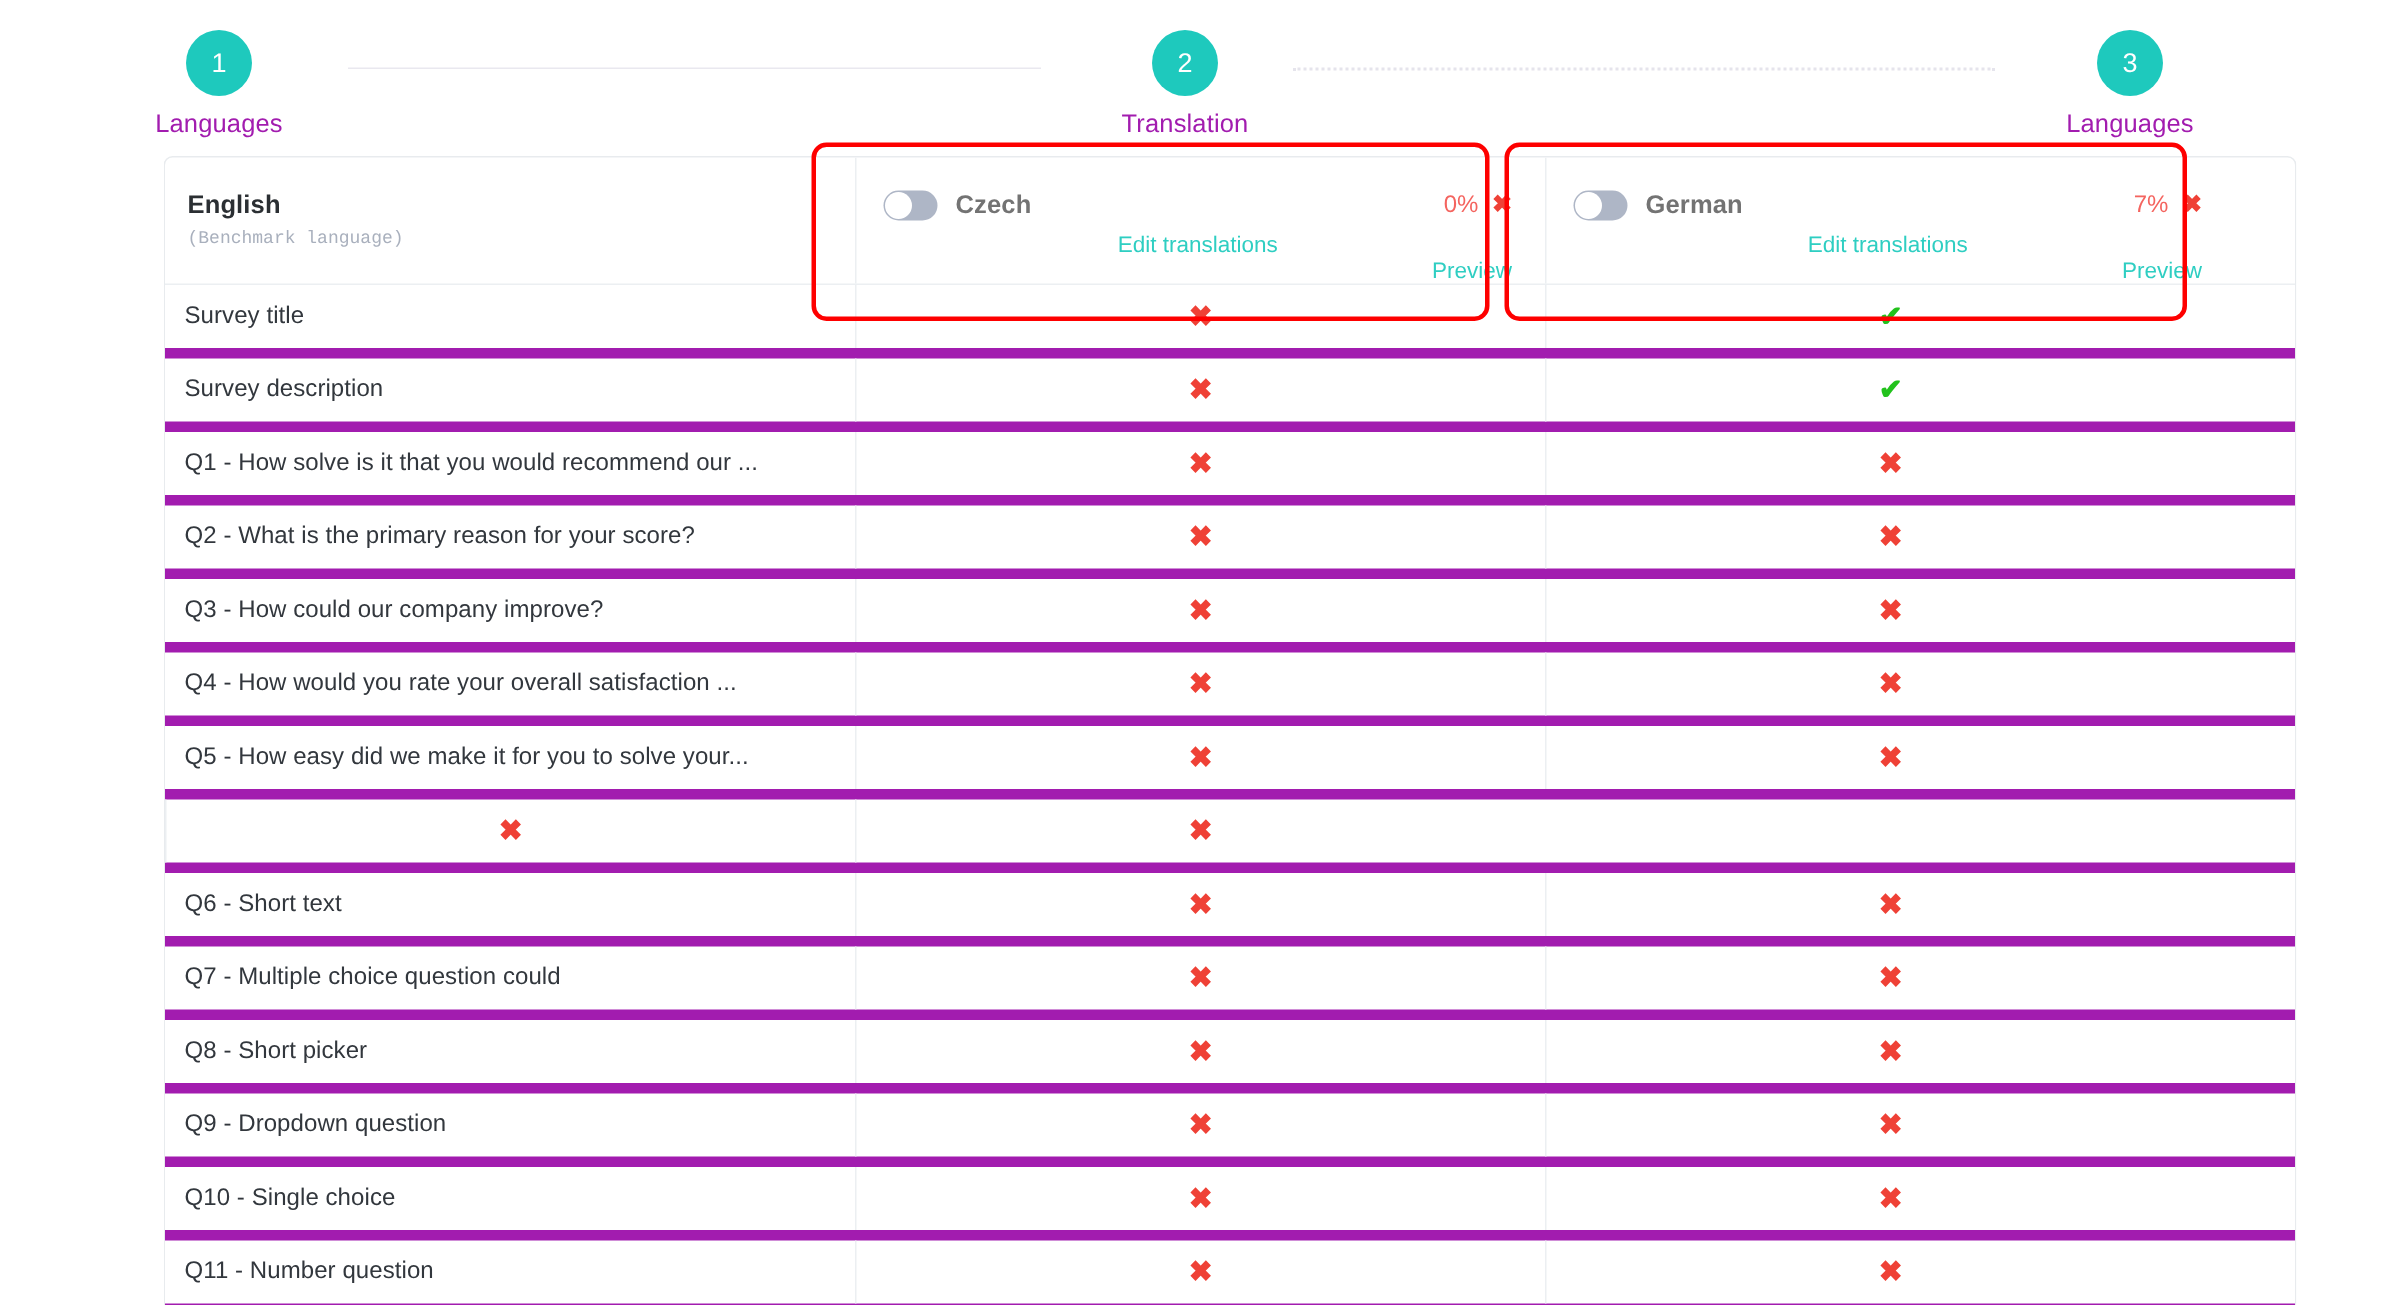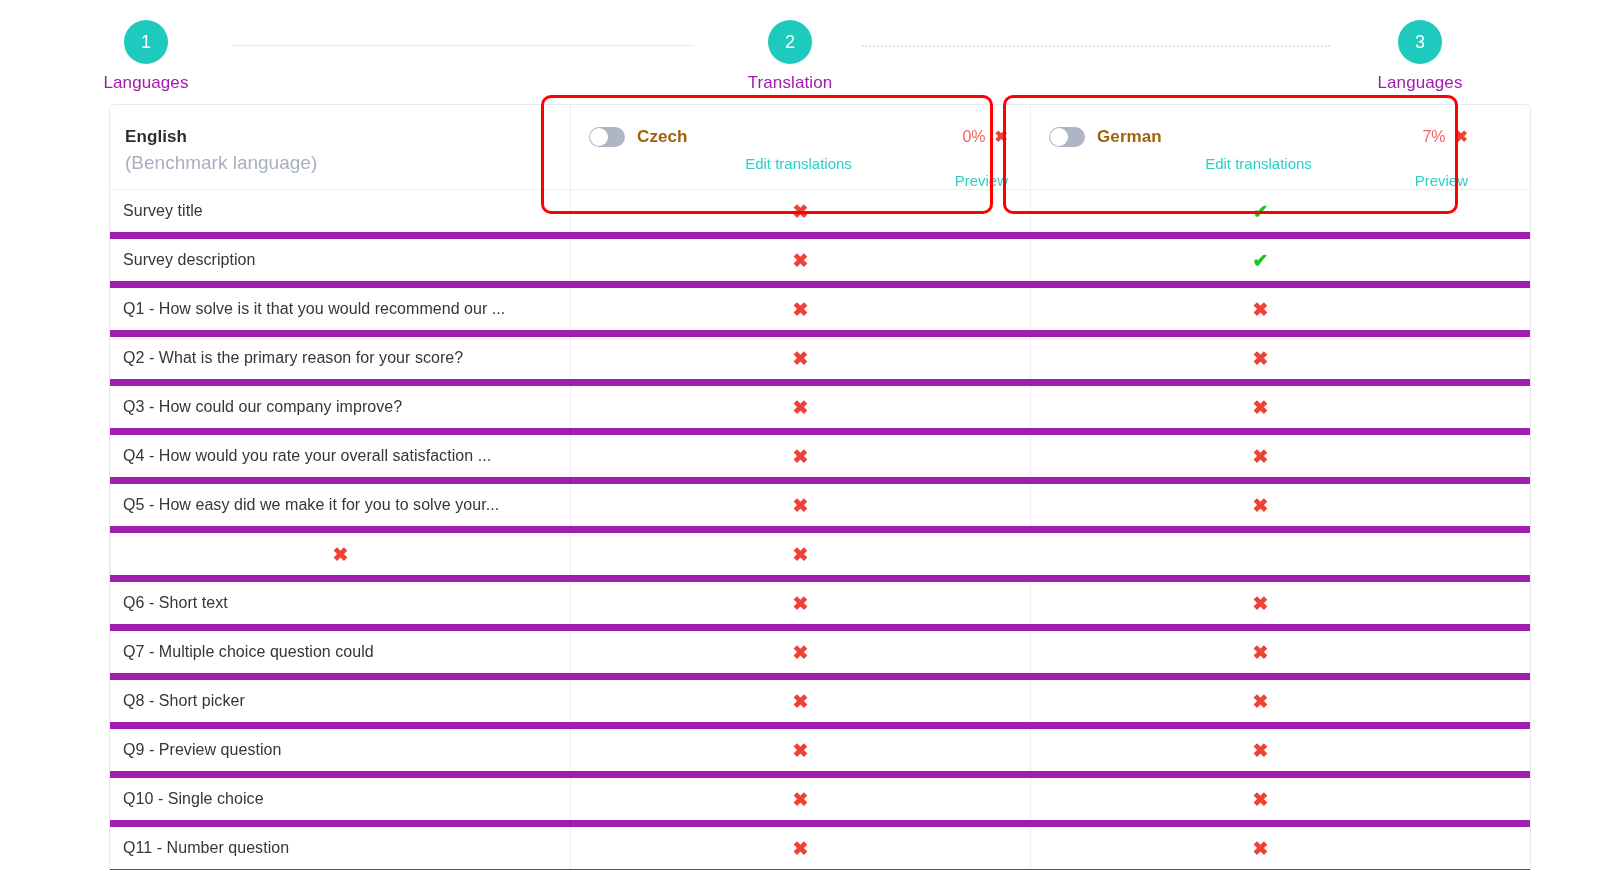--- a/index.html
+++ b/index.html
@@ -107,22 +107,23 @@
     padding: 22px 0 0 15px;
   }
   .eng-title {
     font-size: 17px;
     font-weight: bold;
     color: #2b2f33;
     letter-spacing: .1px;
   }
   .eng-sub {
     margin-top: 5px;
-    font-size: 19px;
+    font-size: 12px;
     color: #a9b0bd;
+    font-family: Liberation Mono, monospace;
   }
 
   
   .lang-head {
     padding: 20px 22px 0 18px;
   }
   .lang-top {
     display: flex;
     align-items: center;
     height: 24px;
@@ -141,21 +142,21 @@
     left: 1px;
     top: 1px;
     width: 18px;
     height: 18px;
     border-radius: 50%;
     background: #ffffff;
   }
   .lang-name {
     font-size: 17px;
     font-weight: bold;
-    color: #a16207;
+    color: #737373;
     letter-spacing: .1px;
   }
   .lang-top-right {
     margin-left: auto;
     display: flex;
     align-items: center;
     gap: 9px;
   }
   .lang-pct {
     font-size: 16px;
@@ -409,21 +410,21 @@
           </div>
           <div class="c-col">
             <div class="cell-status st-cross">✖</div>
           </div>
           <div class="c-col">
             <div class="cell-status st-cross">✖</div>
           </div>
         </div>
         <div class="t-row t-body-row">
           <div class="c-lang">
-            <div class="cell-label">Q9 - Preview question</div>
+            <div class="cell-label">Q9 - Dropdown question</div>
           </div>
           <div class="c-col">
             <div class="cell-status st-cross">✖</div>
           </div>
           <div class="c-col">
             <div class="cell-status st-cross">✖</div>
           </div>
         </div>
         <div class="t-row t-body-row">
           <div class="c-lang">

